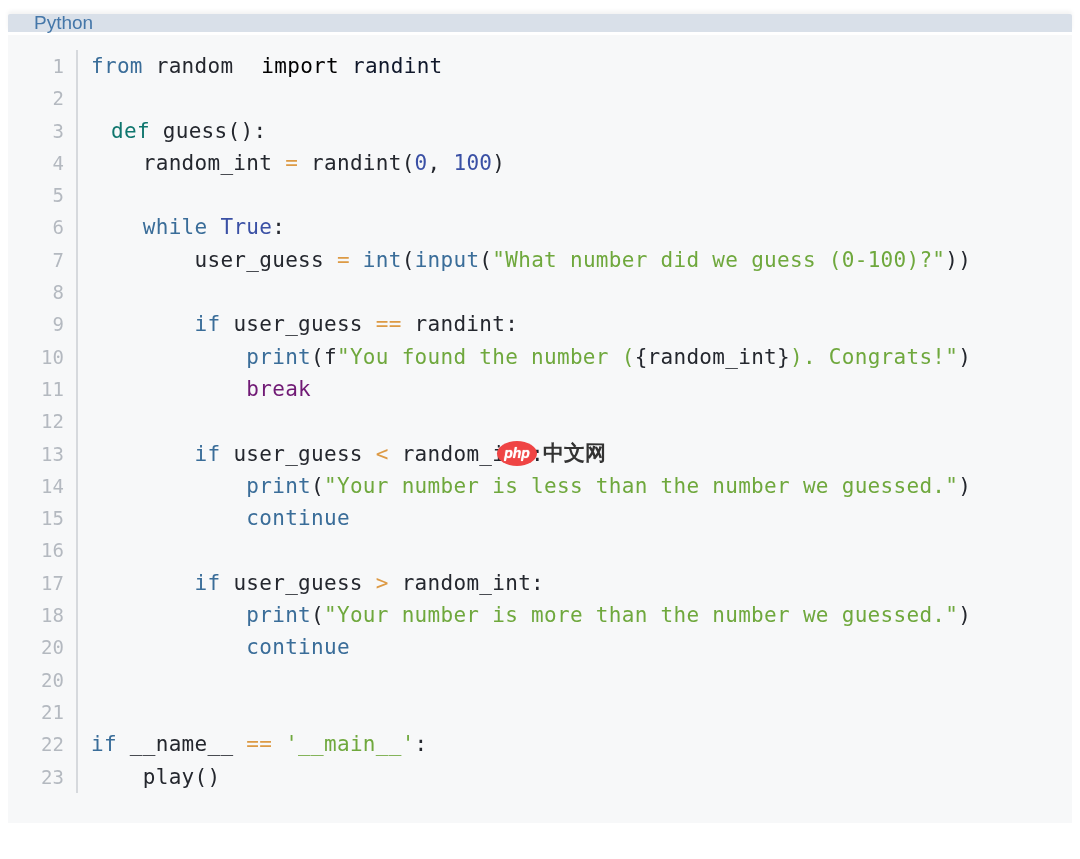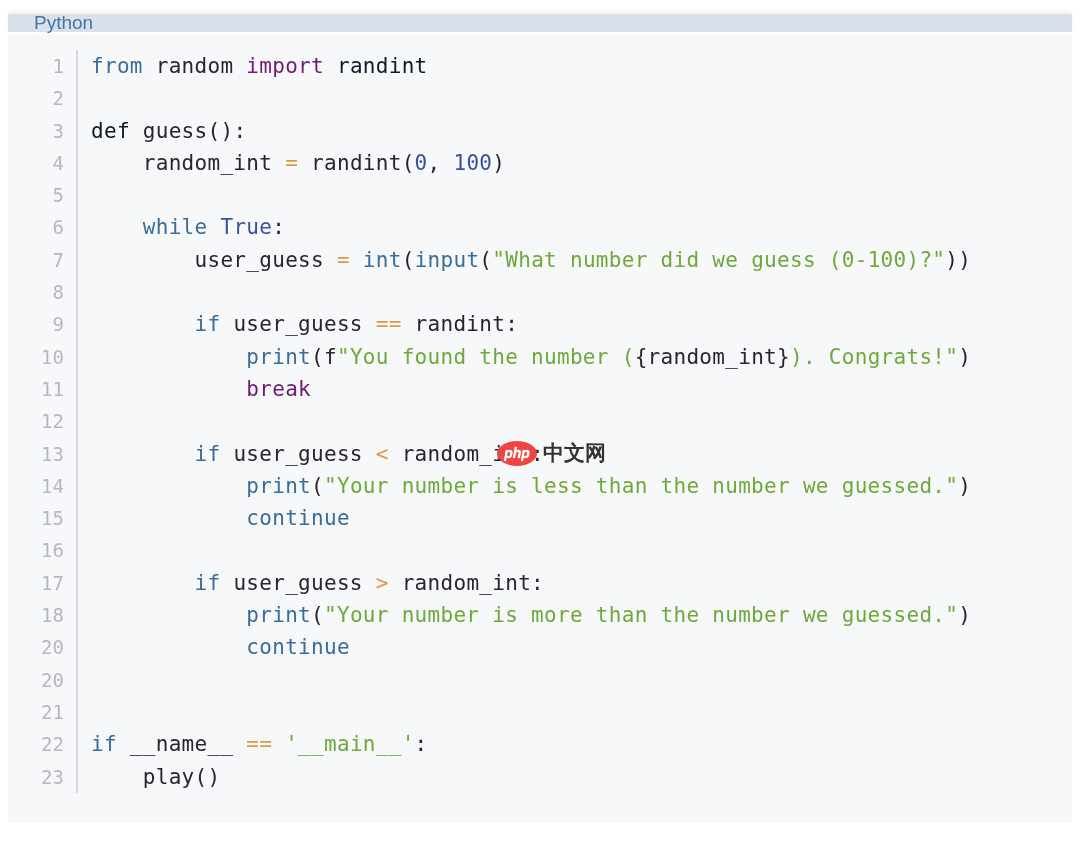--- a/index.html
+++ b/index.html
@@ -121,23 +121,23 @@
         <div class="ln">16</div>
         <div class="ln">17</div>
         <div class="ln">18</div>
         <div class="ln">20</div>
         <div class="ln">20</div>
         <div class="ln">21</div>
         <div class="ln">22</div>
         <div class="ln">23</div>
       </div>
     <div class="codecol">
-        <div class="cl"><span style="color: rgb(58, 109, 153);">from</span><span style="color: rgb(36, 39, 46); margin-top: 48px;"> random </span><span style="color: #701a75;">import</span><span style="color: #0f172a;"> randint</span></div>
+        <div class="cl"><span style="color: rgb(58, 109, 153);">from</span><span style="color: rgb(36, 39, 46); margin-top: 48px;"> random </span><span style="color: #000000; margin-left: 15px;">import</span><span style="color: #0f172a;"> randint</span></div>
         <div class="cl"> </div>
-        <div class="cl"><span style="color: #0f172a;">def</span><span style="color: rgb(36, 39, 46);"> guess():</span></div>
+        <div class="cl"><span style="color: #0f766e; margin-left: 20px;">def</span><span style="color: rgb(36, 39, 46);"> guess():</span></div>
         <div class="cl"><span style="color: rgb(36, 39, 46);">    random_int </span><span style="color: rgb(221, 154, 69);">=</span><span style="color: rgb(36, 39, 46);"> randint(</span><span style="color: rgb(58, 80, 165);">0</span><span style="color: rgb(36, 39, 46);">, </span><span style="color: rgb(58, 80, 165);">100</span><span style="color: rgb(36, 39, 46);">)</span></div>
         <div class="cl"> </div>
         <div class="cl"><span style="color: rgb(36, 39, 46);">    </span><span style="color: rgb(58, 109, 153);">while</span><span style="color: rgb(36, 39, 46);"> </span><span style="color: rgb(58, 80, 165);">True</span><span style="color: rgb(36, 39, 46);">:</span></div>
         <div class="cl"><span style="color: rgb(36, 39, 46);">        user_guess </span><span style="color: rgb(221, 154, 69);">=</span><span style="color: rgb(36, 39, 46);"> </span><span style="color: rgb(58, 109, 153);">int</span><span style="color: rgb(36, 39, 46);">(</span><span style="color: rgb(58, 109, 153);">input</span><span style="color: rgb(36, 39, 46);">(</span><span style="color: rgb(111, 168, 61);">"What number did we guess (0-100)?"</span><span style="color: rgb(36, 39, 46);">))</span></div>
         <div class="cl"> </div>
         <div class="cl"><span style="color: rgb(36, 39, 46);">        </span><span style="color: rgb(58, 109, 153);">if</span><span style="color: rgb(36, 39, 46);"> user_guess </span><span style="color: rgb(221, 154, 69);">==</span><span style="color: rgb(36, 39, 46);"> randint:</span></div>
         <div class="cl"><span style="color: rgb(36, 39, 46);">            </span><span style="color: rgb(58, 109, 153);">print</span><span style="color: rgb(36, 39, 46);">(f</span><span style="color: rgb(111, 168, 61);">"You found the number (</span><span style="color: rgb(36, 39, 46);">{random_int}</span><span style="color: rgb(111, 168, 61);">). Congrats!"</span><span style="color: rgb(36, 39, 46);">)</span></div>
         <div class="cl"><span style="color: rgb(36, 39, 46);">            </span><span style="color: #701a75;">break</span></div>
         <div class="cl"> </div>
         <div class="cl"><span style="color: rgb(36, 39, 46);">        </span><span style="color: rgb(58, 109, 153);">if</span><span style="color: rgb(36, 39, 46);"> user_guess </span><span style="color: rgb(221, 154, 69);">&lt;</span><span style="color: rgb(36, 39, 46);"> random_int:</span></div>

